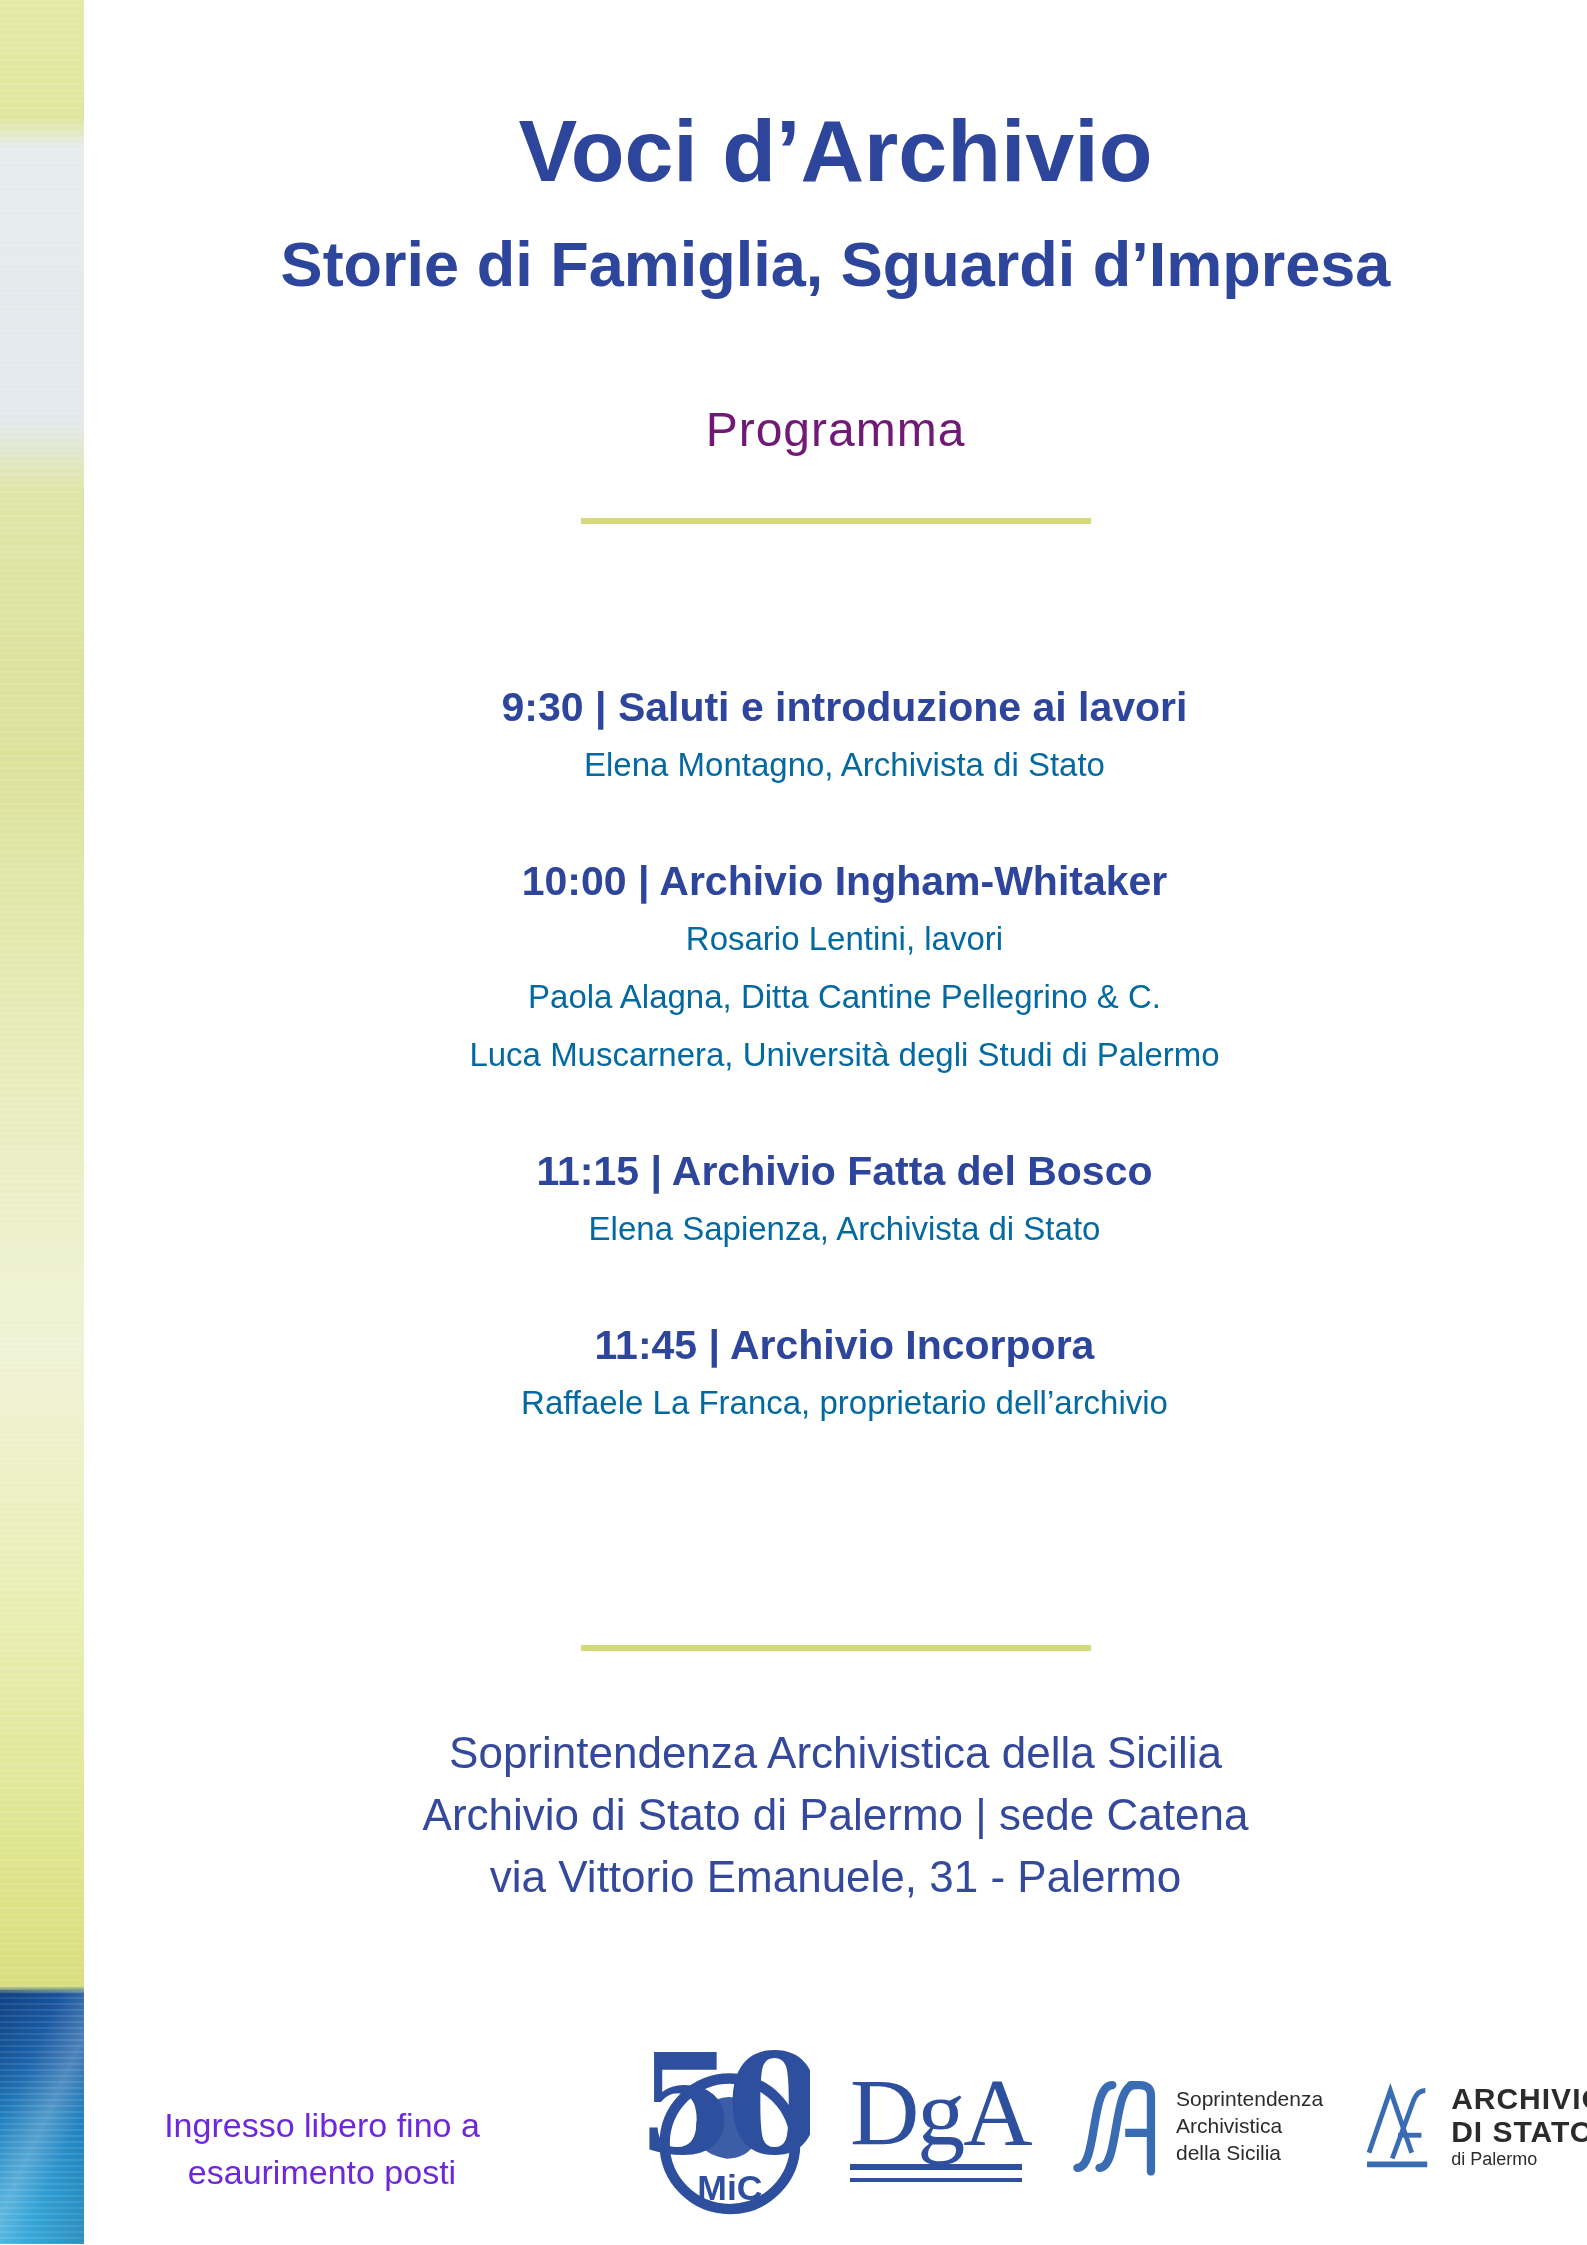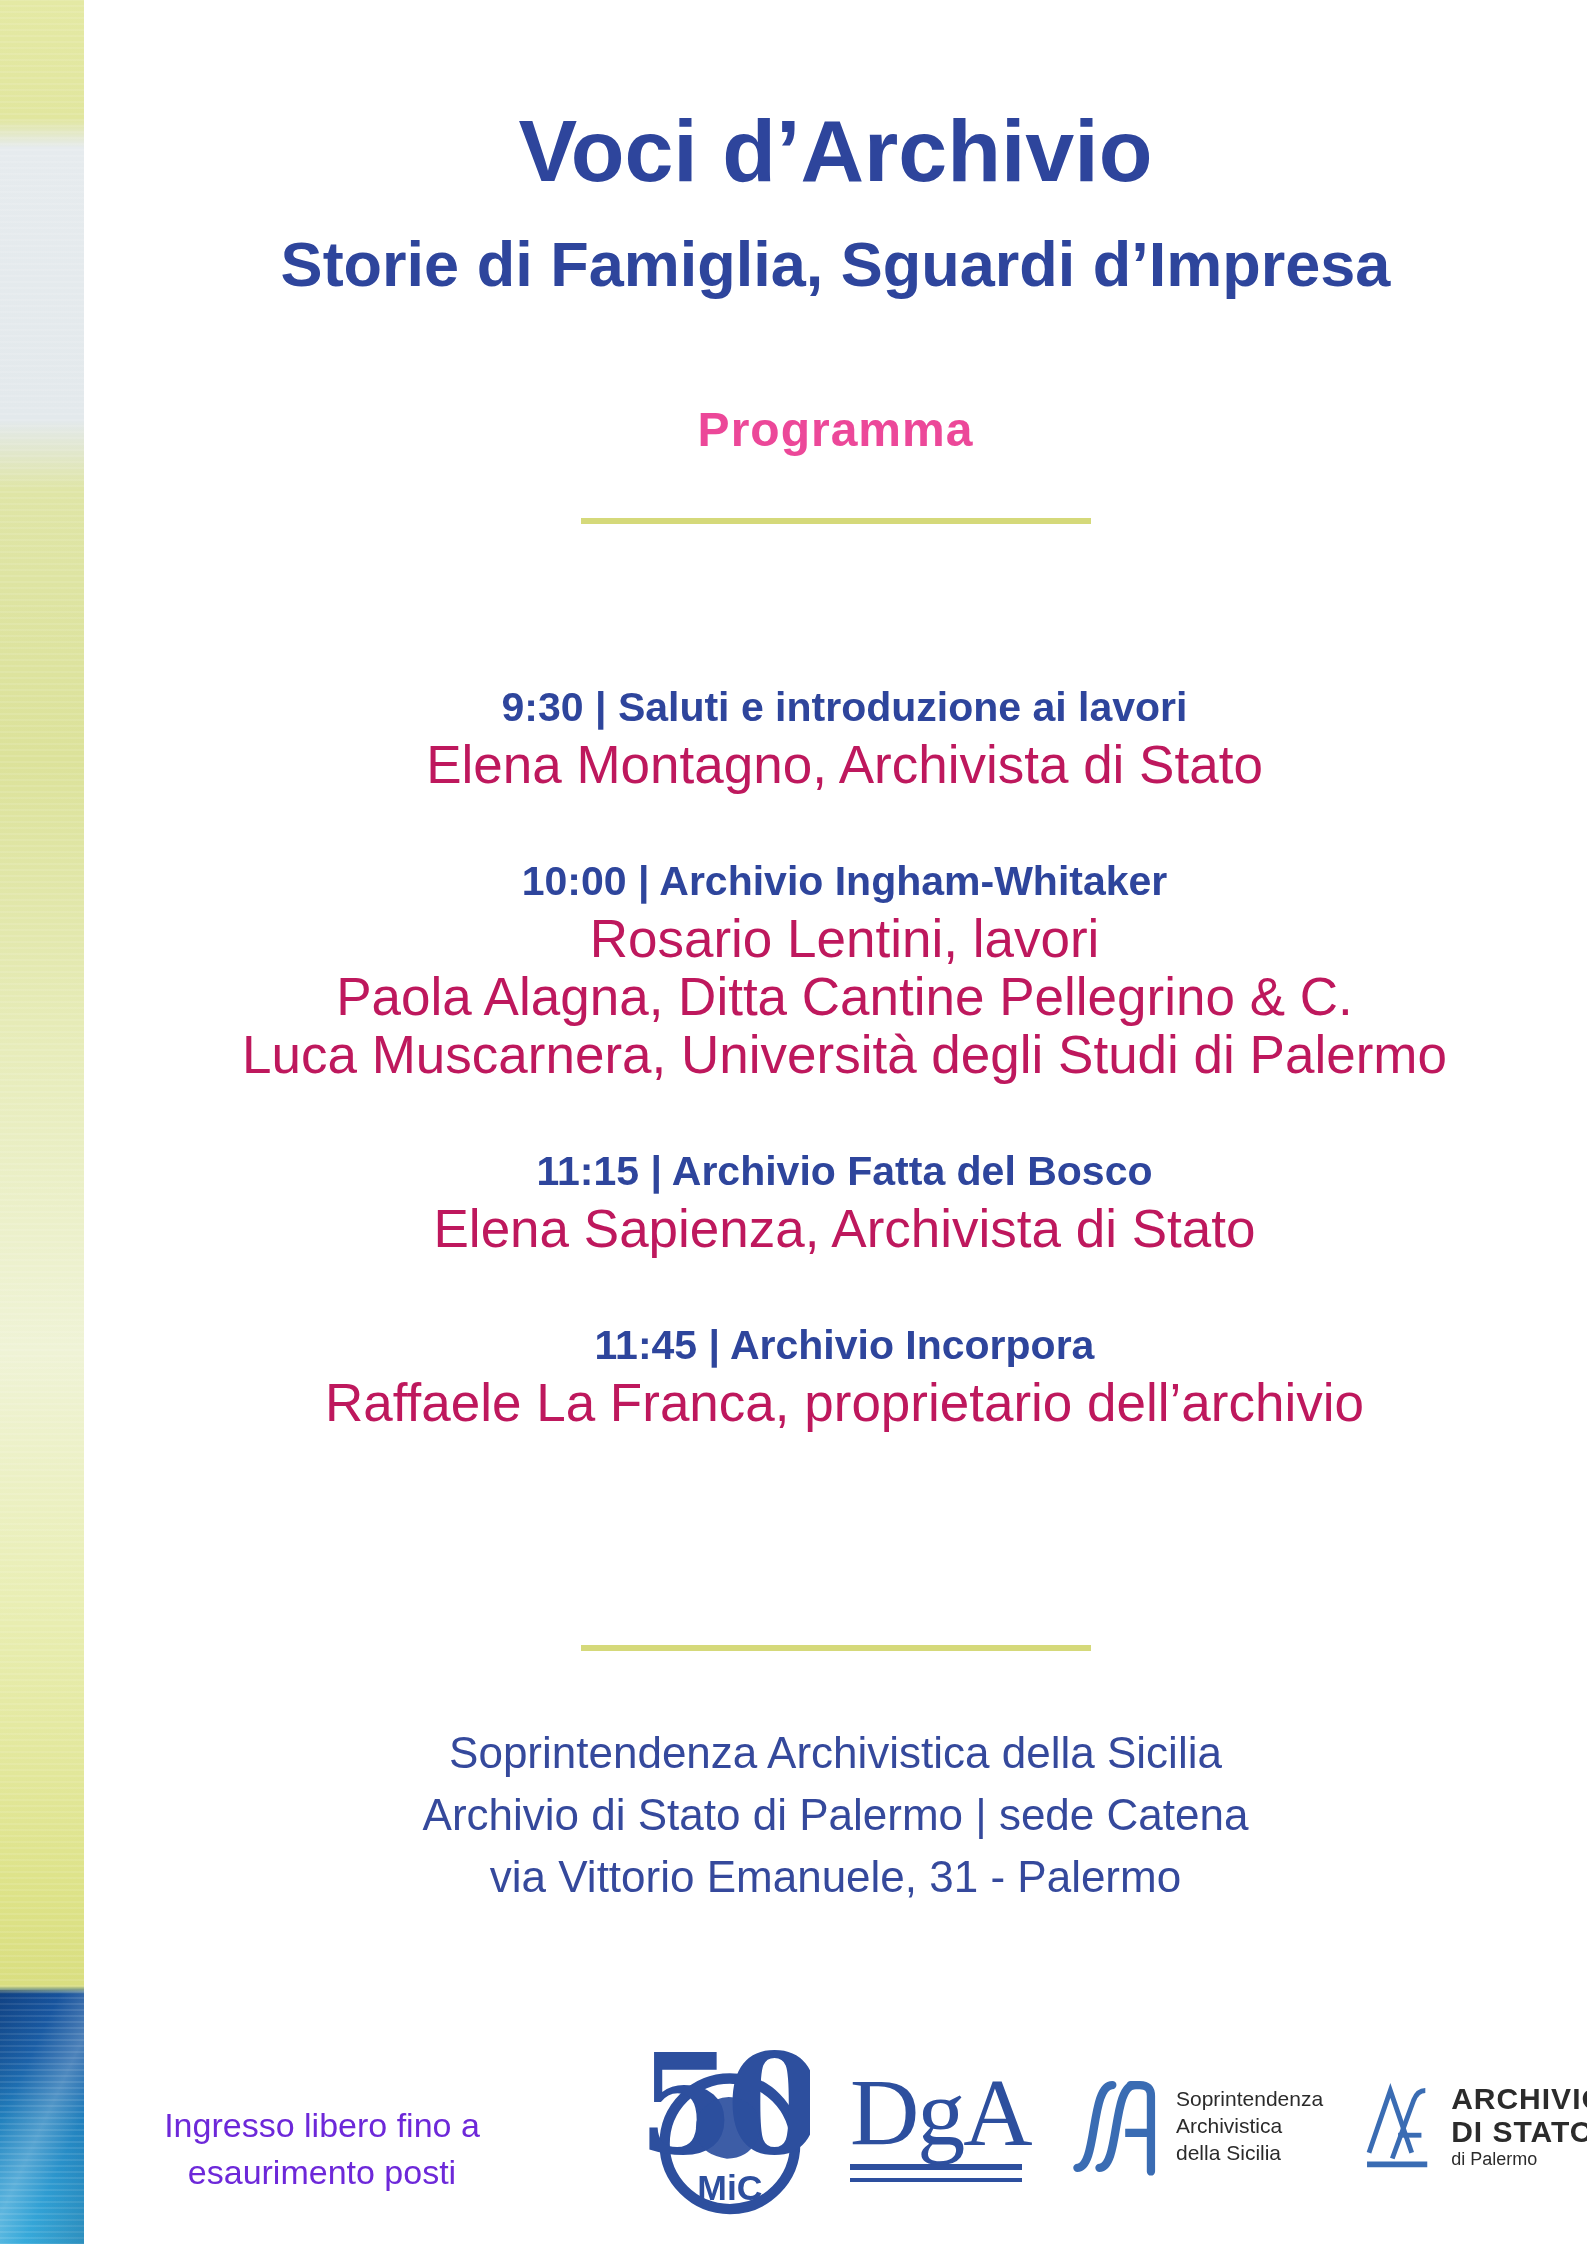--- a/index.html
+++ b/index.html
@@ -59,41 +59,41 @@
     font-size: 88px; font-weight: 700; letter-spacing: 0px;
     color: #2e459c;
   }
   .poster-subtitle {
     position: absolute; top: 228px; left: 0; width: 100%;
     font-size: 63px; font-weight: 700;
     color: #2e459c;
   }
   .program-label {
     position: absolute; top: 402px; left: 0; width: 100%;
-    font-size: 48px; font-weight: 700; letter-spacing: 1px;
-    color: #ec4899;
+    font-size: 48px; font-weight: 400; letter-spacing: 1px;
+    color: #701a75;
   }
 
   .divider {
     position: absolute; left: 50%;
     width: 510px; height: 6px; margin-left: -255px;
     background: #d5d97a;
   }
   .divider-top { top: 518px; }
   .divider-bottom { top: 1645px; }
 
   .program { position: absolute; top: 678px; left: 0; width: 100%; }
   .session { margin-bottom: 58px; padding-left: 18px; }
   .session-heading {
     font-size: 41px; font-weight: 700; line-height: 58px;
     color: #2e459c;
   }
   .session-line {
-    font-size: 53px; font-weight: 400; line-height: 58px;
-    color: #be185d;
+    font-size: 33px; font-weight: 400; line-height: 58px;
+    color: #0369a1;
   }
   .session-line.italic { font-style: italic; }
 
   .venue { position: absolute; top: 1722px; left: 0; width: 100%; }
   .venue-line {
     font-size: 44px; font-weight: 400; line-height: 62px;
     color: #35499c;
   }
 
   

